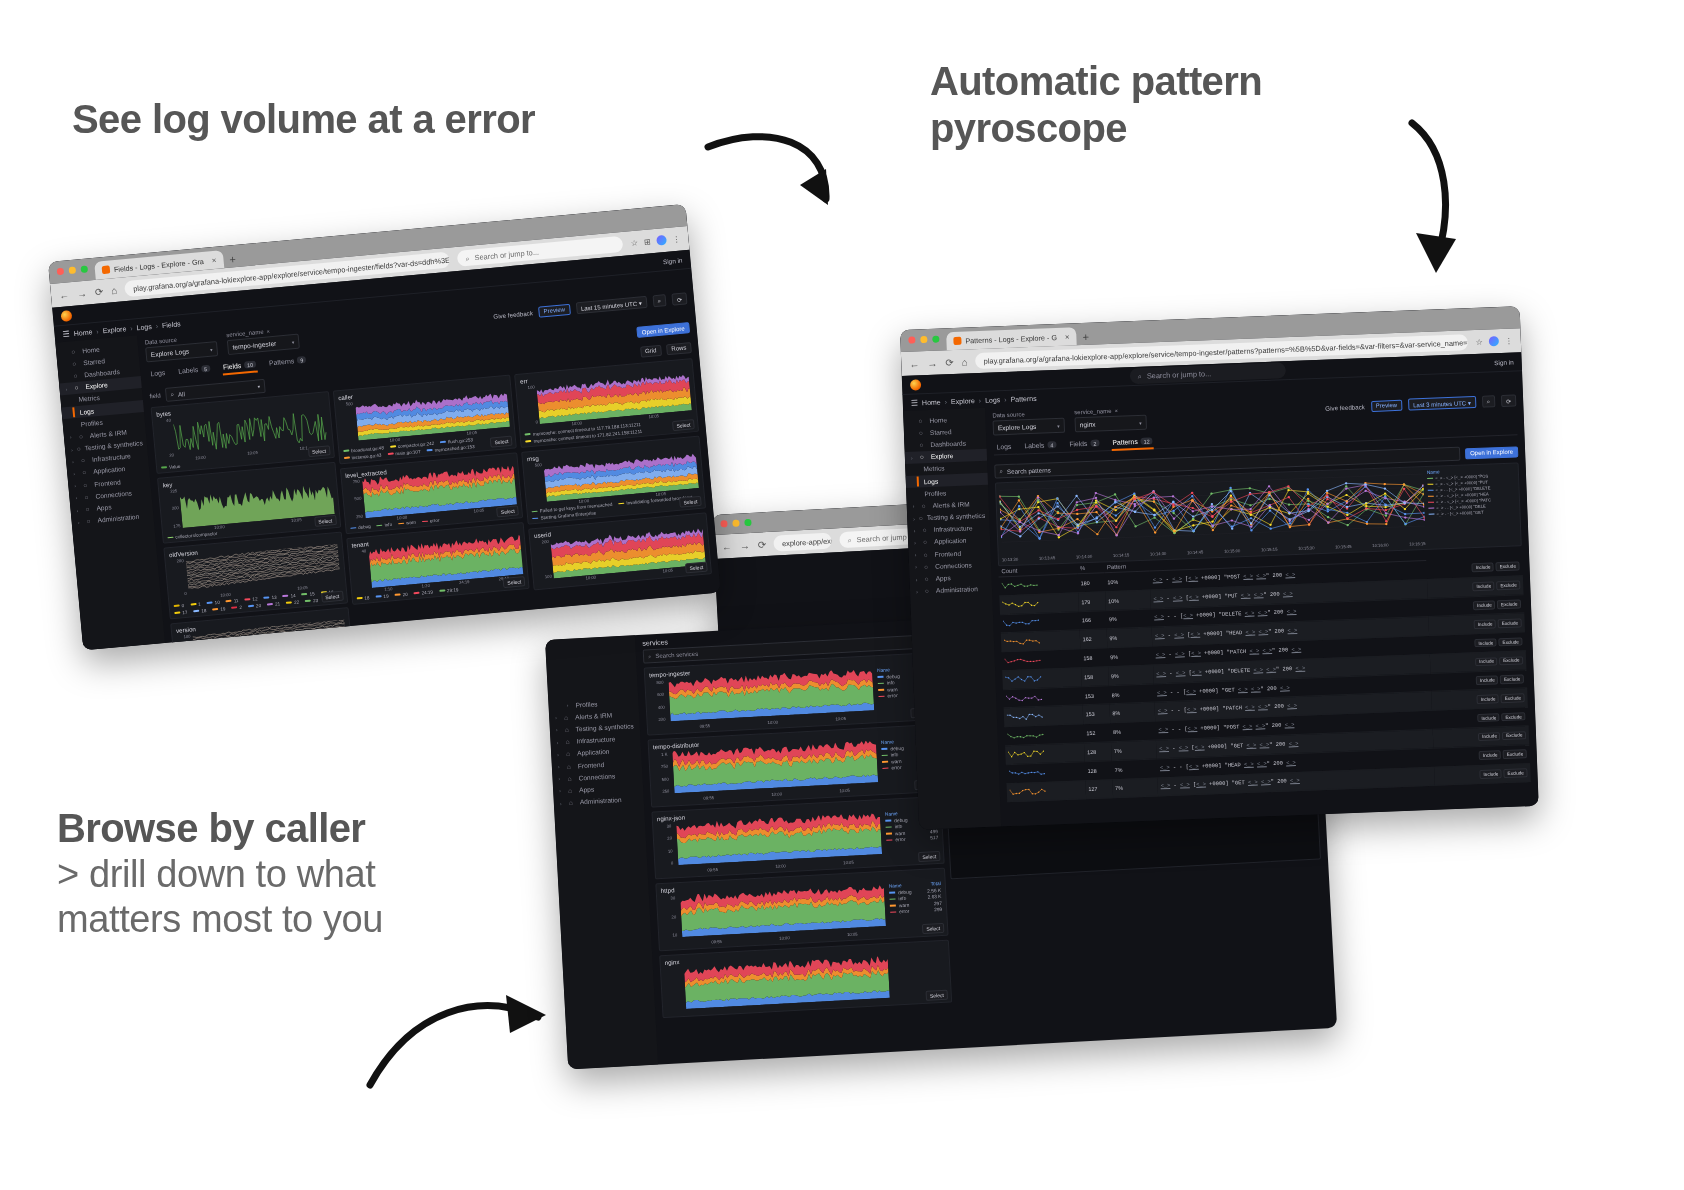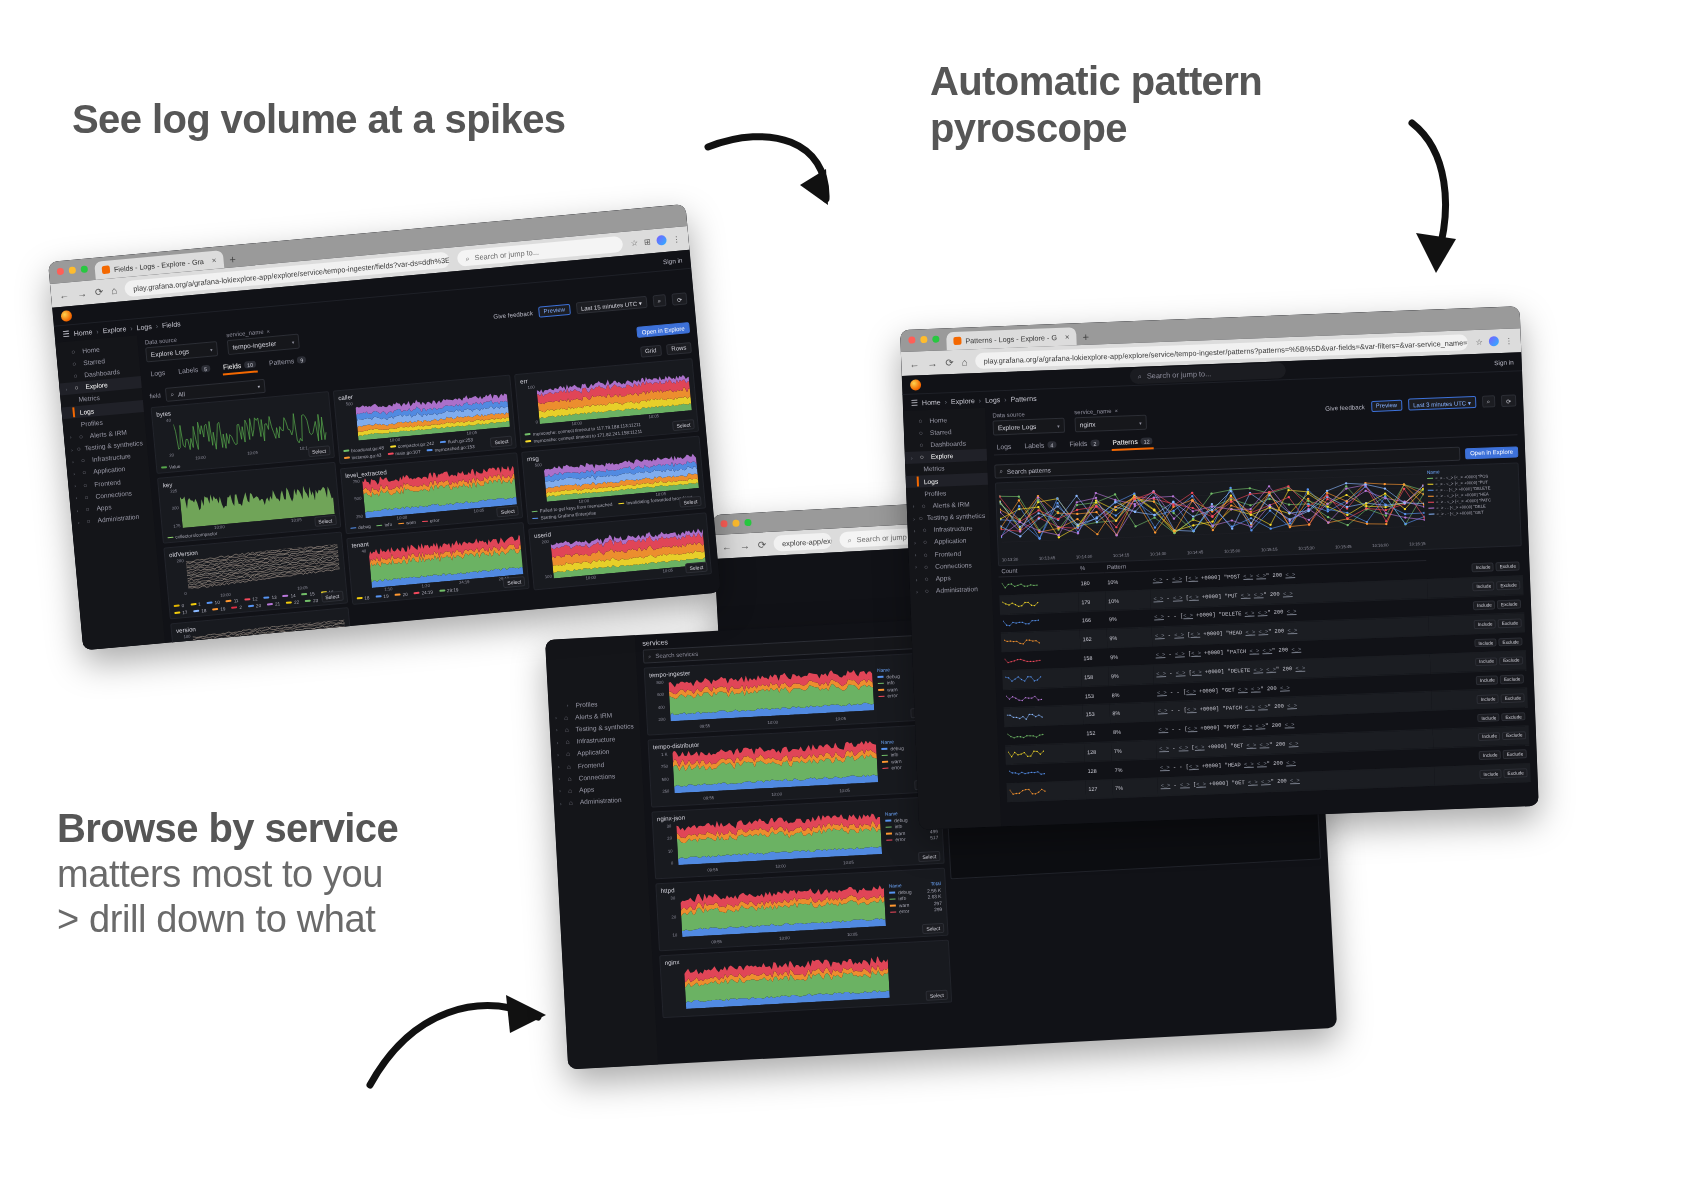--- a/index.html
+++ b/index.html
@@ -119,31 +119,31 @@
   .search-svc{background:#16171b;border:1px solid #2c2e35;border-radius:2px;height:12px;display:flex;align-items:center;
      gap:4px;padding:0 4px;font-size:6px;color:#8e8e9c;margin-bottom:4px;}
 
   
   .tw{position:absolute;transform-origin:top left;}
 </style>
 </head>
 <body>
 
 <div class="callout" id="callout-log-volume">
-  <span class="hl">See log volume at a spikes</span>
+  <span class="hl">See log volume at a error</span>
 </div>
 
 <div class="callout" id="callout-pattern">
   <span class="hl" style="max-width:430px">Automatic pattern pyroscope</span>
 </div>
 
 <div class="callout" id="callout-browse">
-  <span class="hl">Browse by service</span>
+  <span class="hl">Browse by caller</span>
+  <span class="sub">&gt; drill down to what</span>
   <span class="sub">matters most to you</span>
-  <span class="sub">&gt; drill down to what</span>
 </div>
 
 <svg class="arrow" style="left:700px;top:125px;" width="160" height="160" viewBox="0 0 160 160">
   <path d="M8,22 C70,-2 128,16 126,74" stroke="#111" stroke-width="7" fill="none" stroke-linecap="round"></path>
   <path d="M100,60 L128,80 L126,44 Z" fill="#111"></path>
 </svg>
 <svg class="arrow" style="left:1390px;top:115px;" width="130" height="190" viewBox="0 0 130 190">
   <path d="M22,8 C58,36 62,92 48,140" stroke="#111" stroke-width="7" fill="none" stroke-linecap="round"></path>
   <path d="M26,118 L46,158 L66,124 Z" fill="#111"></path>
 </svg>

